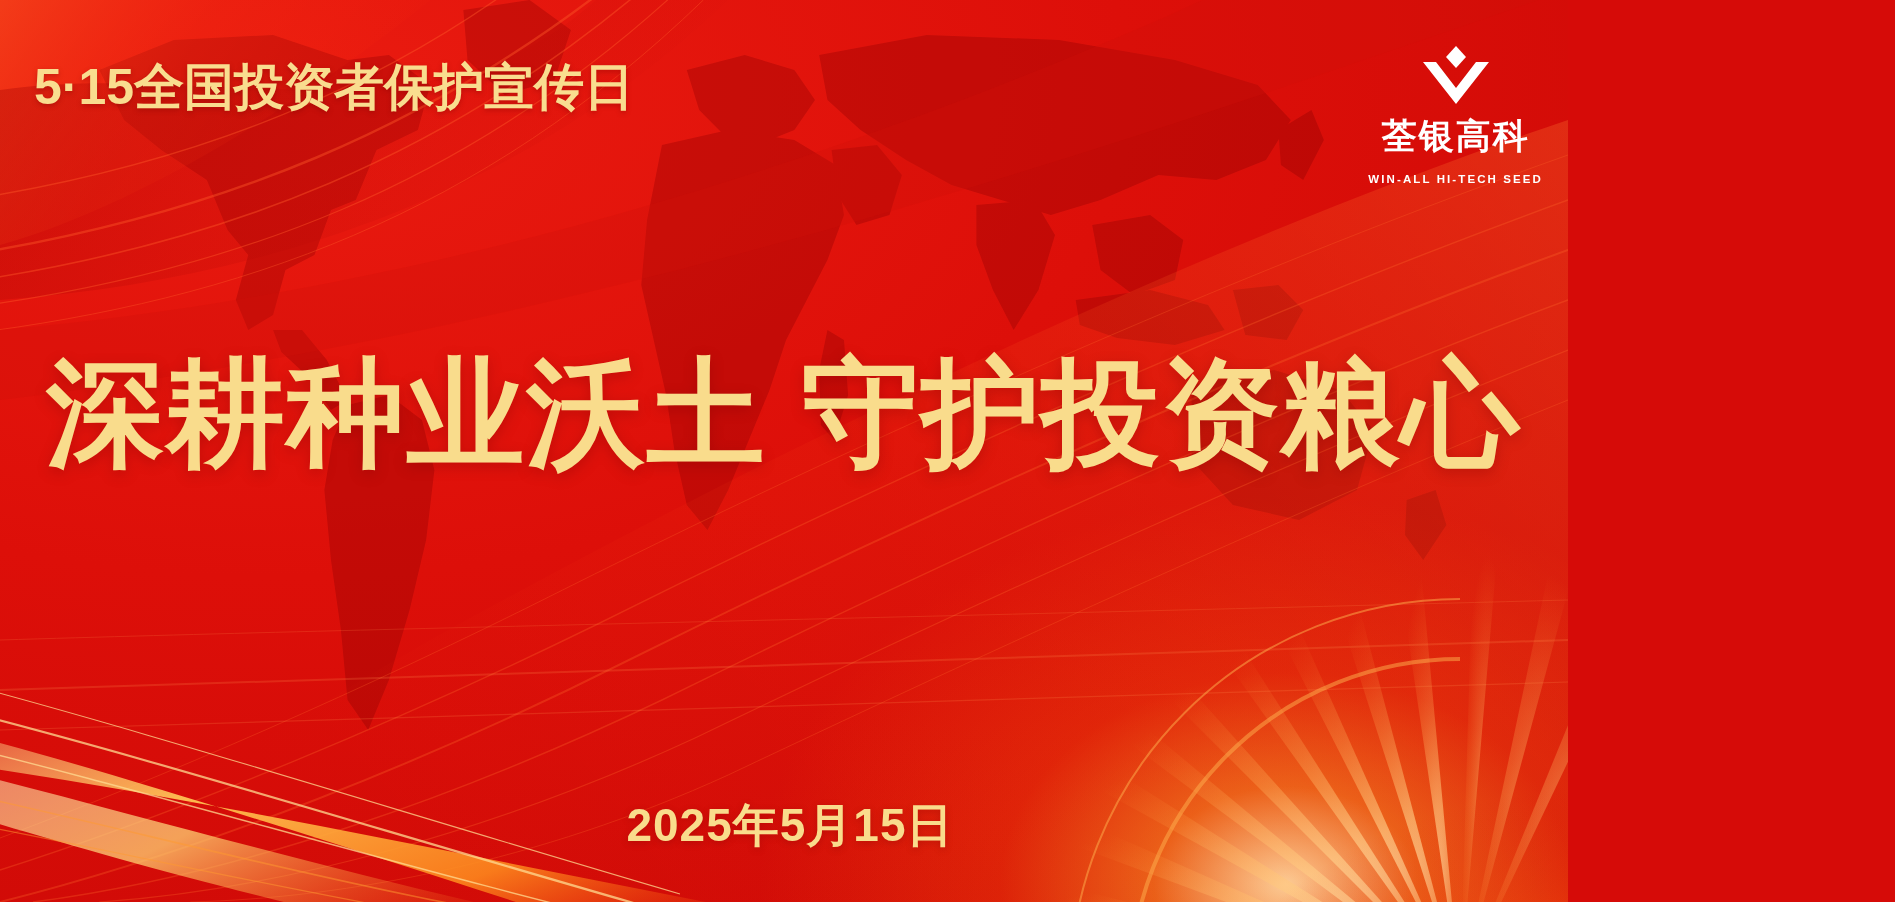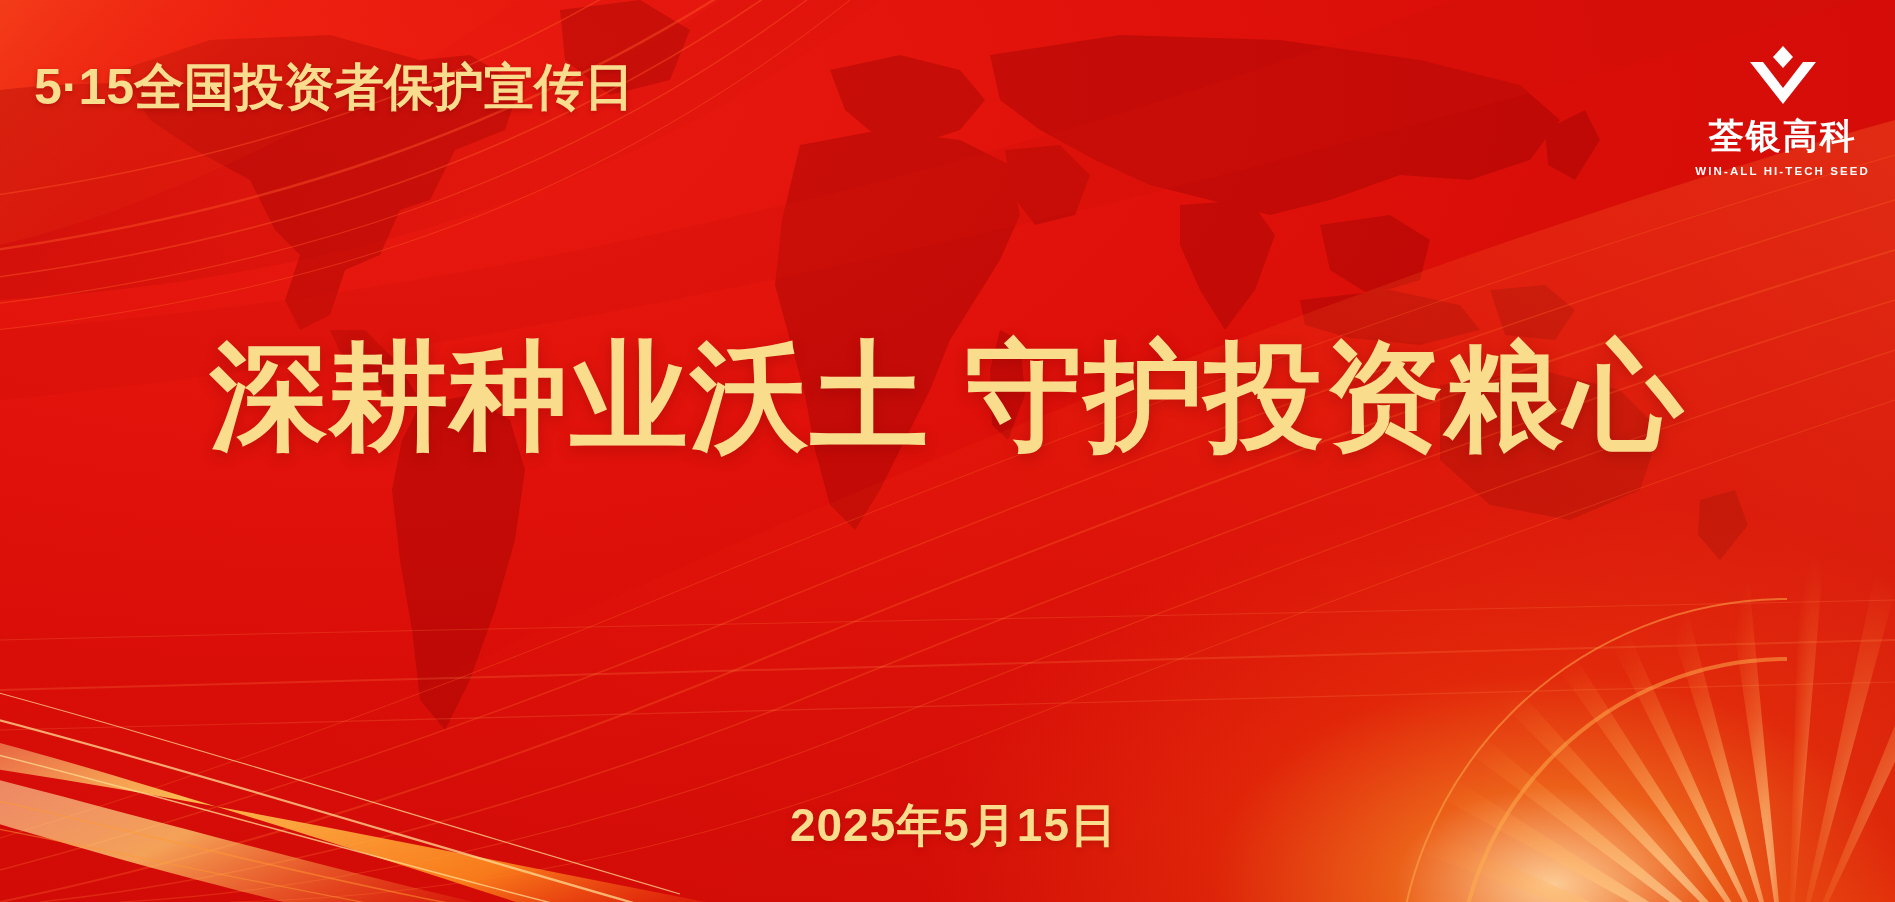--- a/index.html
+++ b/index.html
@@ -4,21 +4,21 @@
 <style>
   * { margin:0; padding:0; box-sizing:border-box; }
   html, body {
     width:1895px; height:902px;
     overflow:hidden;
     background:#d60b08;
     font-family:"Liberation Sans","DejaVu Sans",sans-serif;
   }
   #poster {
     position:relative;
-    width:1895px; height:902px;
+    width:1568px; height:902px;
     overflow:hidden;
     background:
       radial-gradient(ellipse 70% 90% at 82% 98%, rgba(255,228,170,0.95) 0%, rgba(255,170,40,0.55) 12%, rgba(250,90,10,0.28) 26%, rgba(214,11,8,0) 48%),
       radial-gradient(ellipse 120% 120% at 18% 10%, #ea1b10 0%, #dd0f09 45%, #c90806 100%),
       linear-gradient(160deg, #e51508 0%, #d80c08 45%, #c60705 100%);
   }
 
   
   .maplayer {
     position:absolute; inset:0;
@@ -68,27 +68,27 @@
   }
   .logo-mark { width:66px; height:58px; flex:0 0 auto; }
   .logo-mark svg { width:100%; height:100%; display:block; }
   .logo-text { display:flex; flex-direction:column; align-items:center; }
   .logo-cn {
     font-size:35px; font-weight:bold; color:#ffffff;
     letter-spacing:2px; line-height:1.05; white-space:nowrap;
   }
   .logo-en {
     font-size:11.5px; color:#ffffff; letter-spacing:2.1px;
-    margin-top:10px; white-space:nowrap; font-weight:bold;
+    margin-top:18px; white-space:nowrap; font-weight:bold;
   }
 
   .headline {
     position:absolute;
     left:0; right:0;
-    top:333px;
+    top:350px;
     text-align:center;
     font-size:118px;
     font-weight:bold;
     color:#f9dc8c;
     letter-spacing:2px;
     line-height:1.08;
     white-space:nowrap;
     text-shadow:0 4px 14px rgba(120,0,0,0.30);
   }
 

